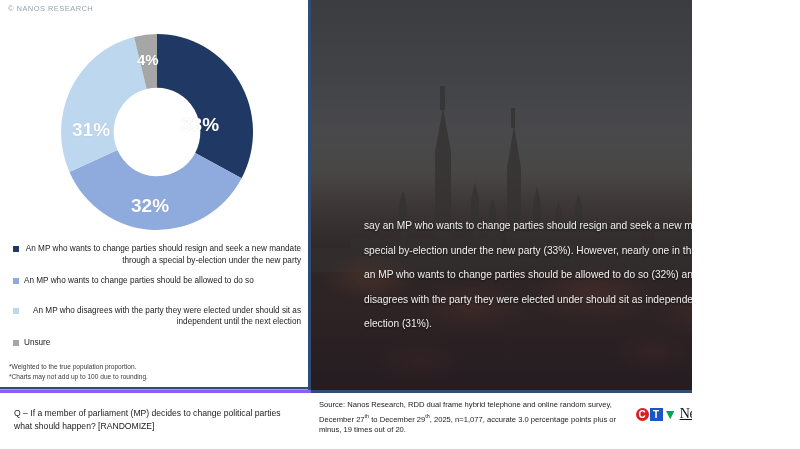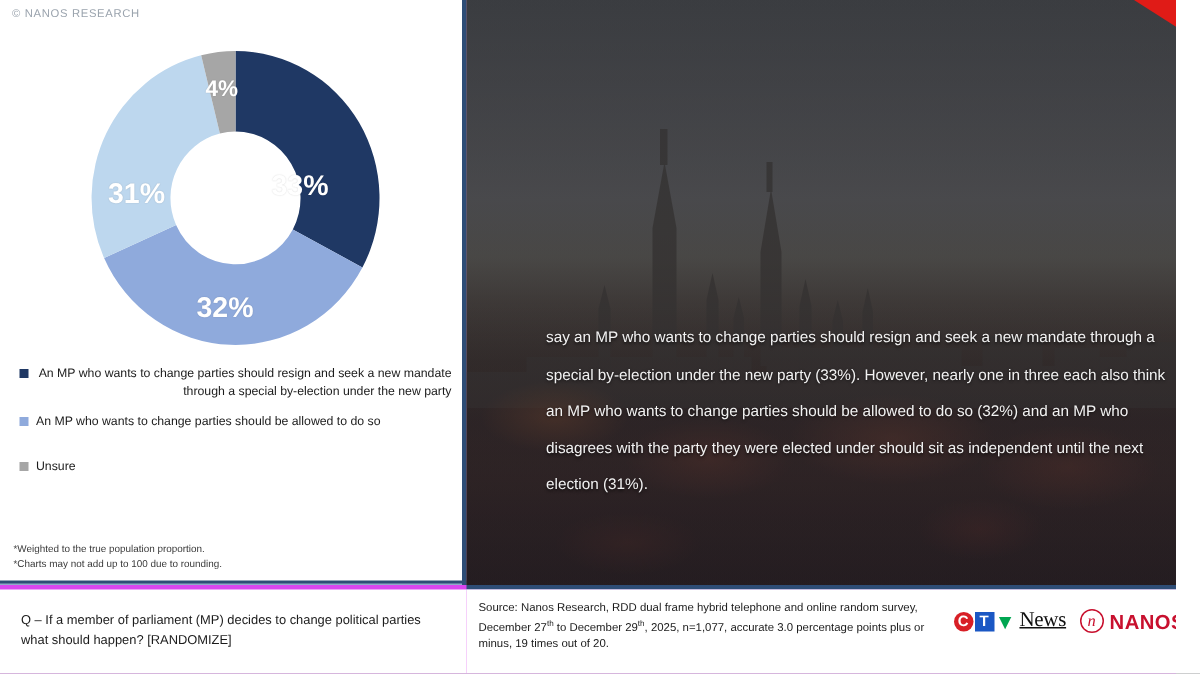--- a/index.html
+++ b/index.html
@@ -7,23 +7,23 @@
   html, body {
     width: 800px;
     height: 449px;
     overflow: hidden;
     background: #ffffff;
     font-family: "Liberation Sans", sans-serif;
   }
 
   #slide {
     position: relative;
-    width: 784px;
+    width: 692px;
     height: 449px;
-    background: #d946ef;
+    background: #8b5cf6;
     overflow: hidden;
     padding-left: 12px;
   }
 
   
   #left-panel {
     position: absolute;
     left: 0; top: 0;
     width: 311px;
     height: 390px;
@@ -333,20 +333,24 @@
     <div id="legend">
       <div class="legend-row">
         <span class="legend-swatch" style="background:#1f3864"></span>
         <span class="legend-text">An MP who wants to change parties should resign and seek a new mandate through a special by-election under the new party</span>
       </div>
       <div class="legend-row" id="legend-row-2">
         <span class="legend-swatch" style="background:#8faadc"></span>
         <span class="legend-text">An MP who wants to change parties should be allowed to do so</span>
       </div>
       <div class="legend-row">
+        <span class="legend-swatch" style="background:#bdd7ee"></span>
+        <span class="legend-text">An MP who disagrees with the party they were elected under should sit as independent until the next election</span>
+      </div>
+      <div class="legend-row">
         <span class="legend-swatch" style="background:#a6a6a6"></span>
         <span class="legend-text">Unsure</span>
       </div>
     </div>
 
     <div id="footnotes">
       <div>*Weighted to the true population proportion.</div>
       <div>*Charts may not add up to 100 due to rounding.</div>
     </div>
   </div>

